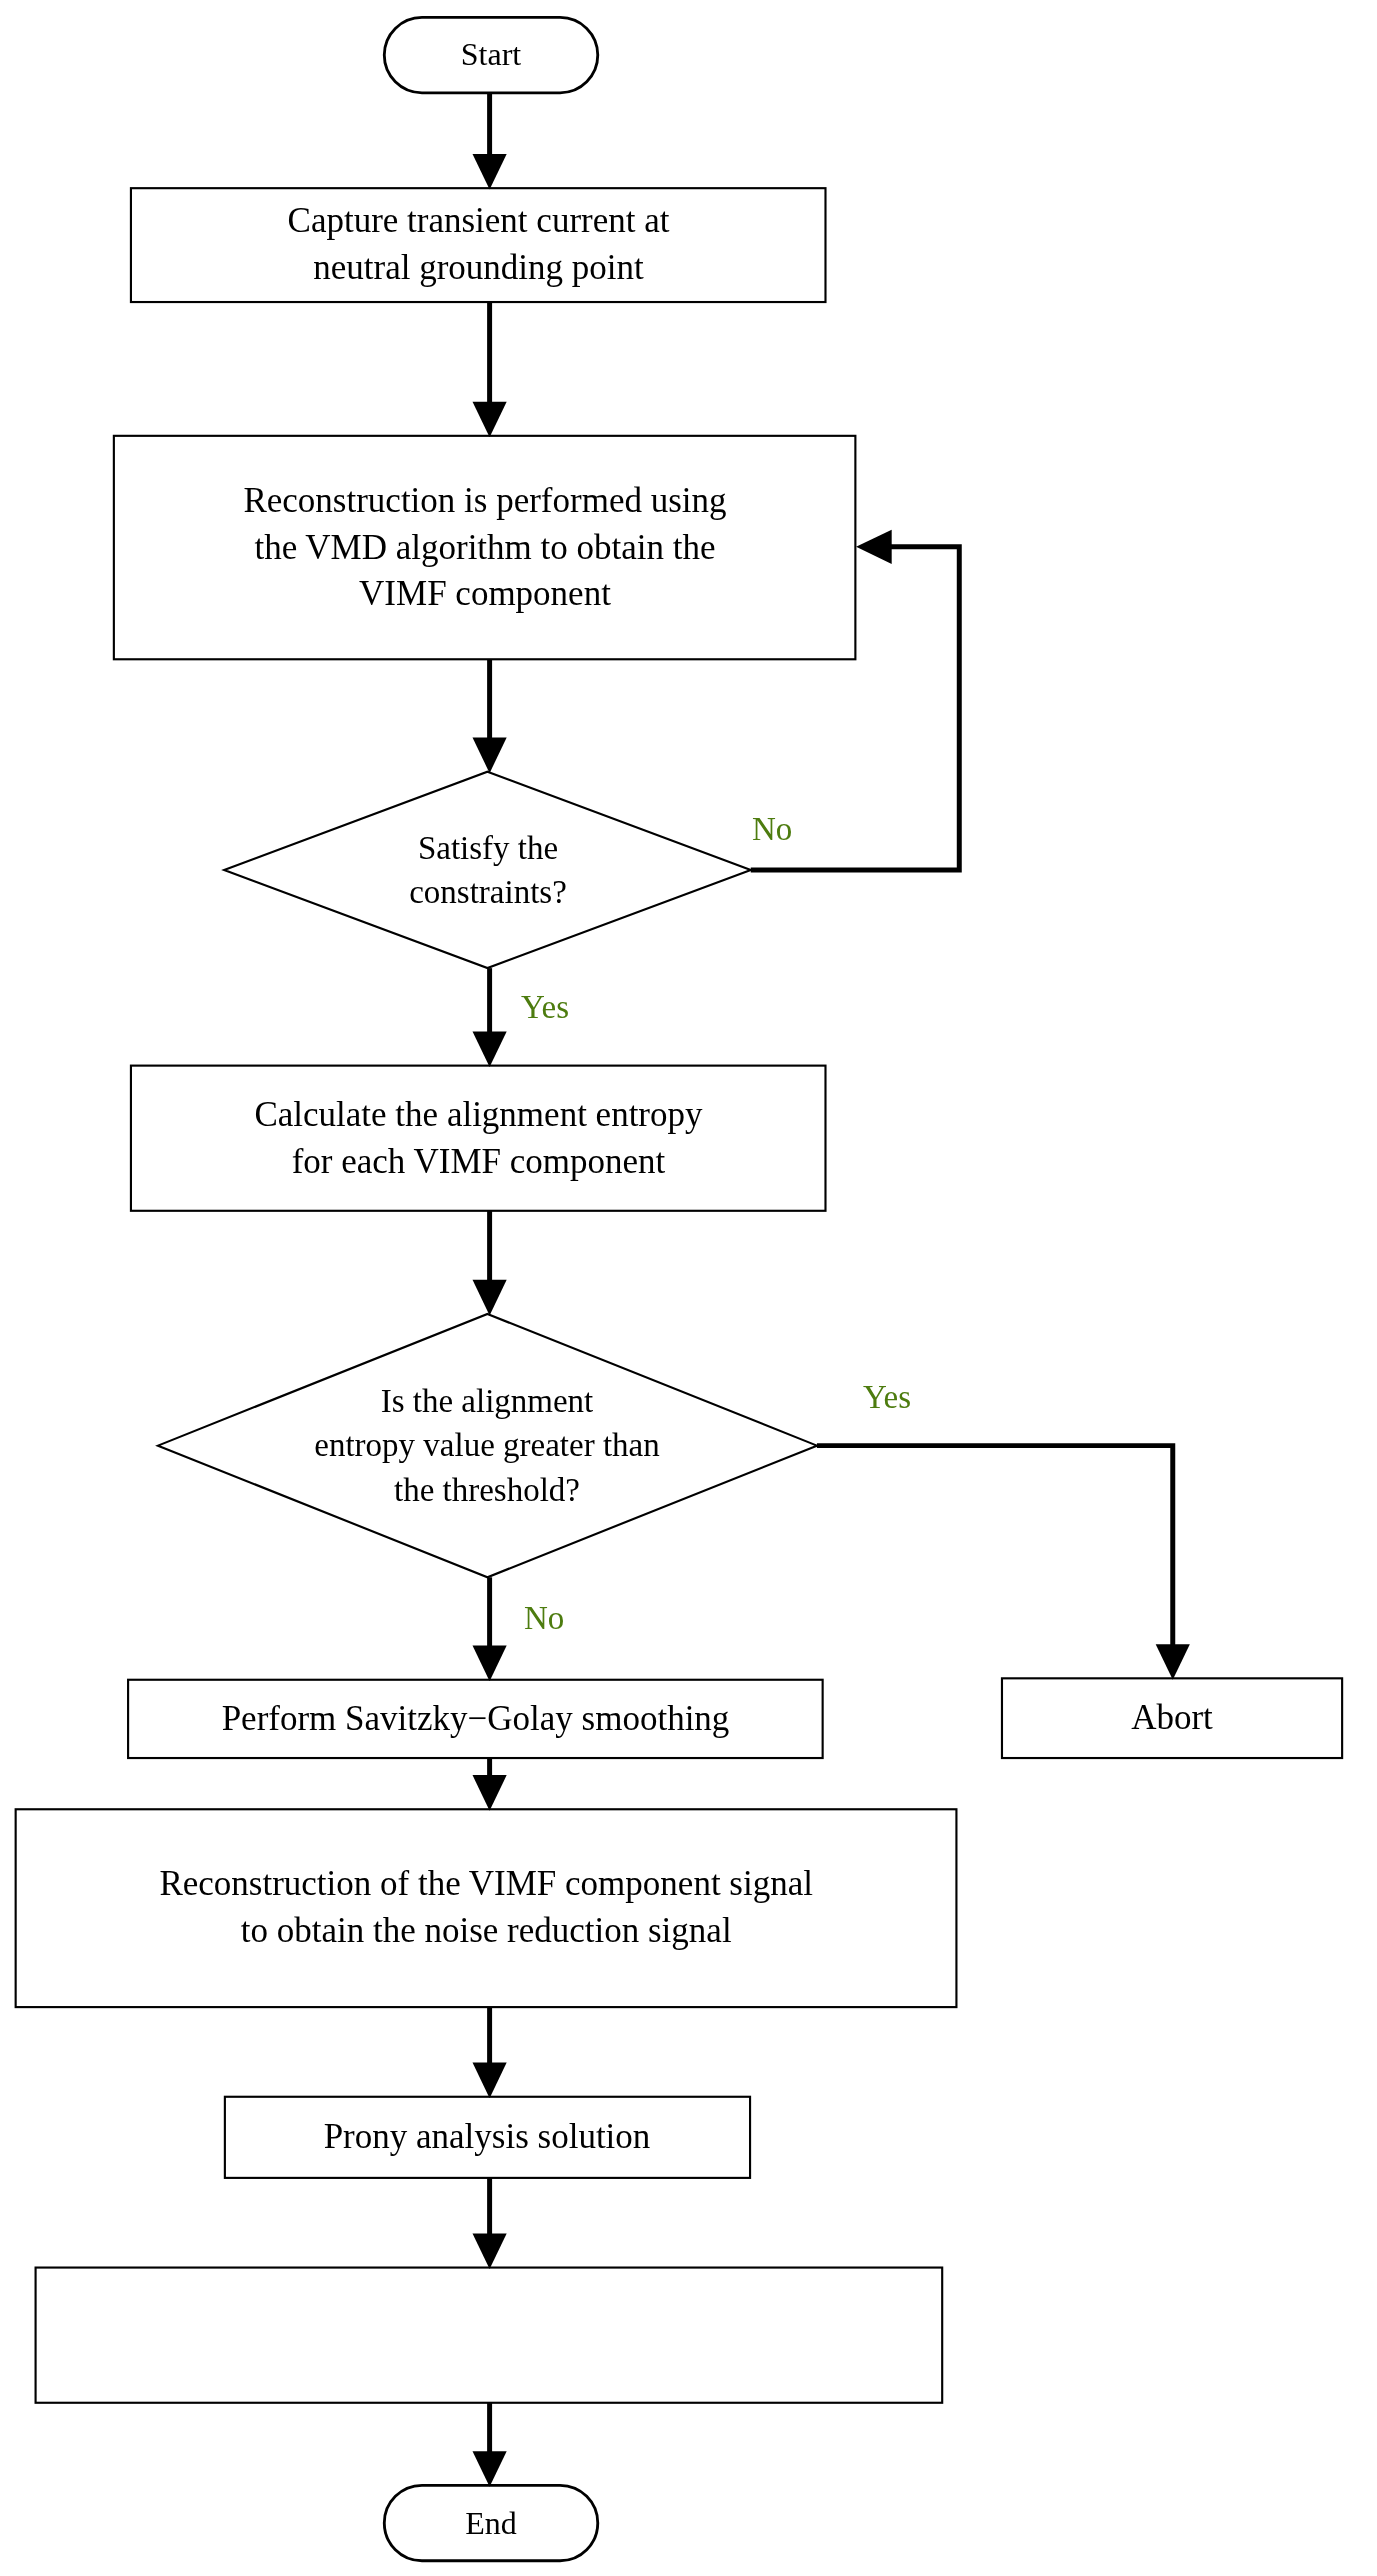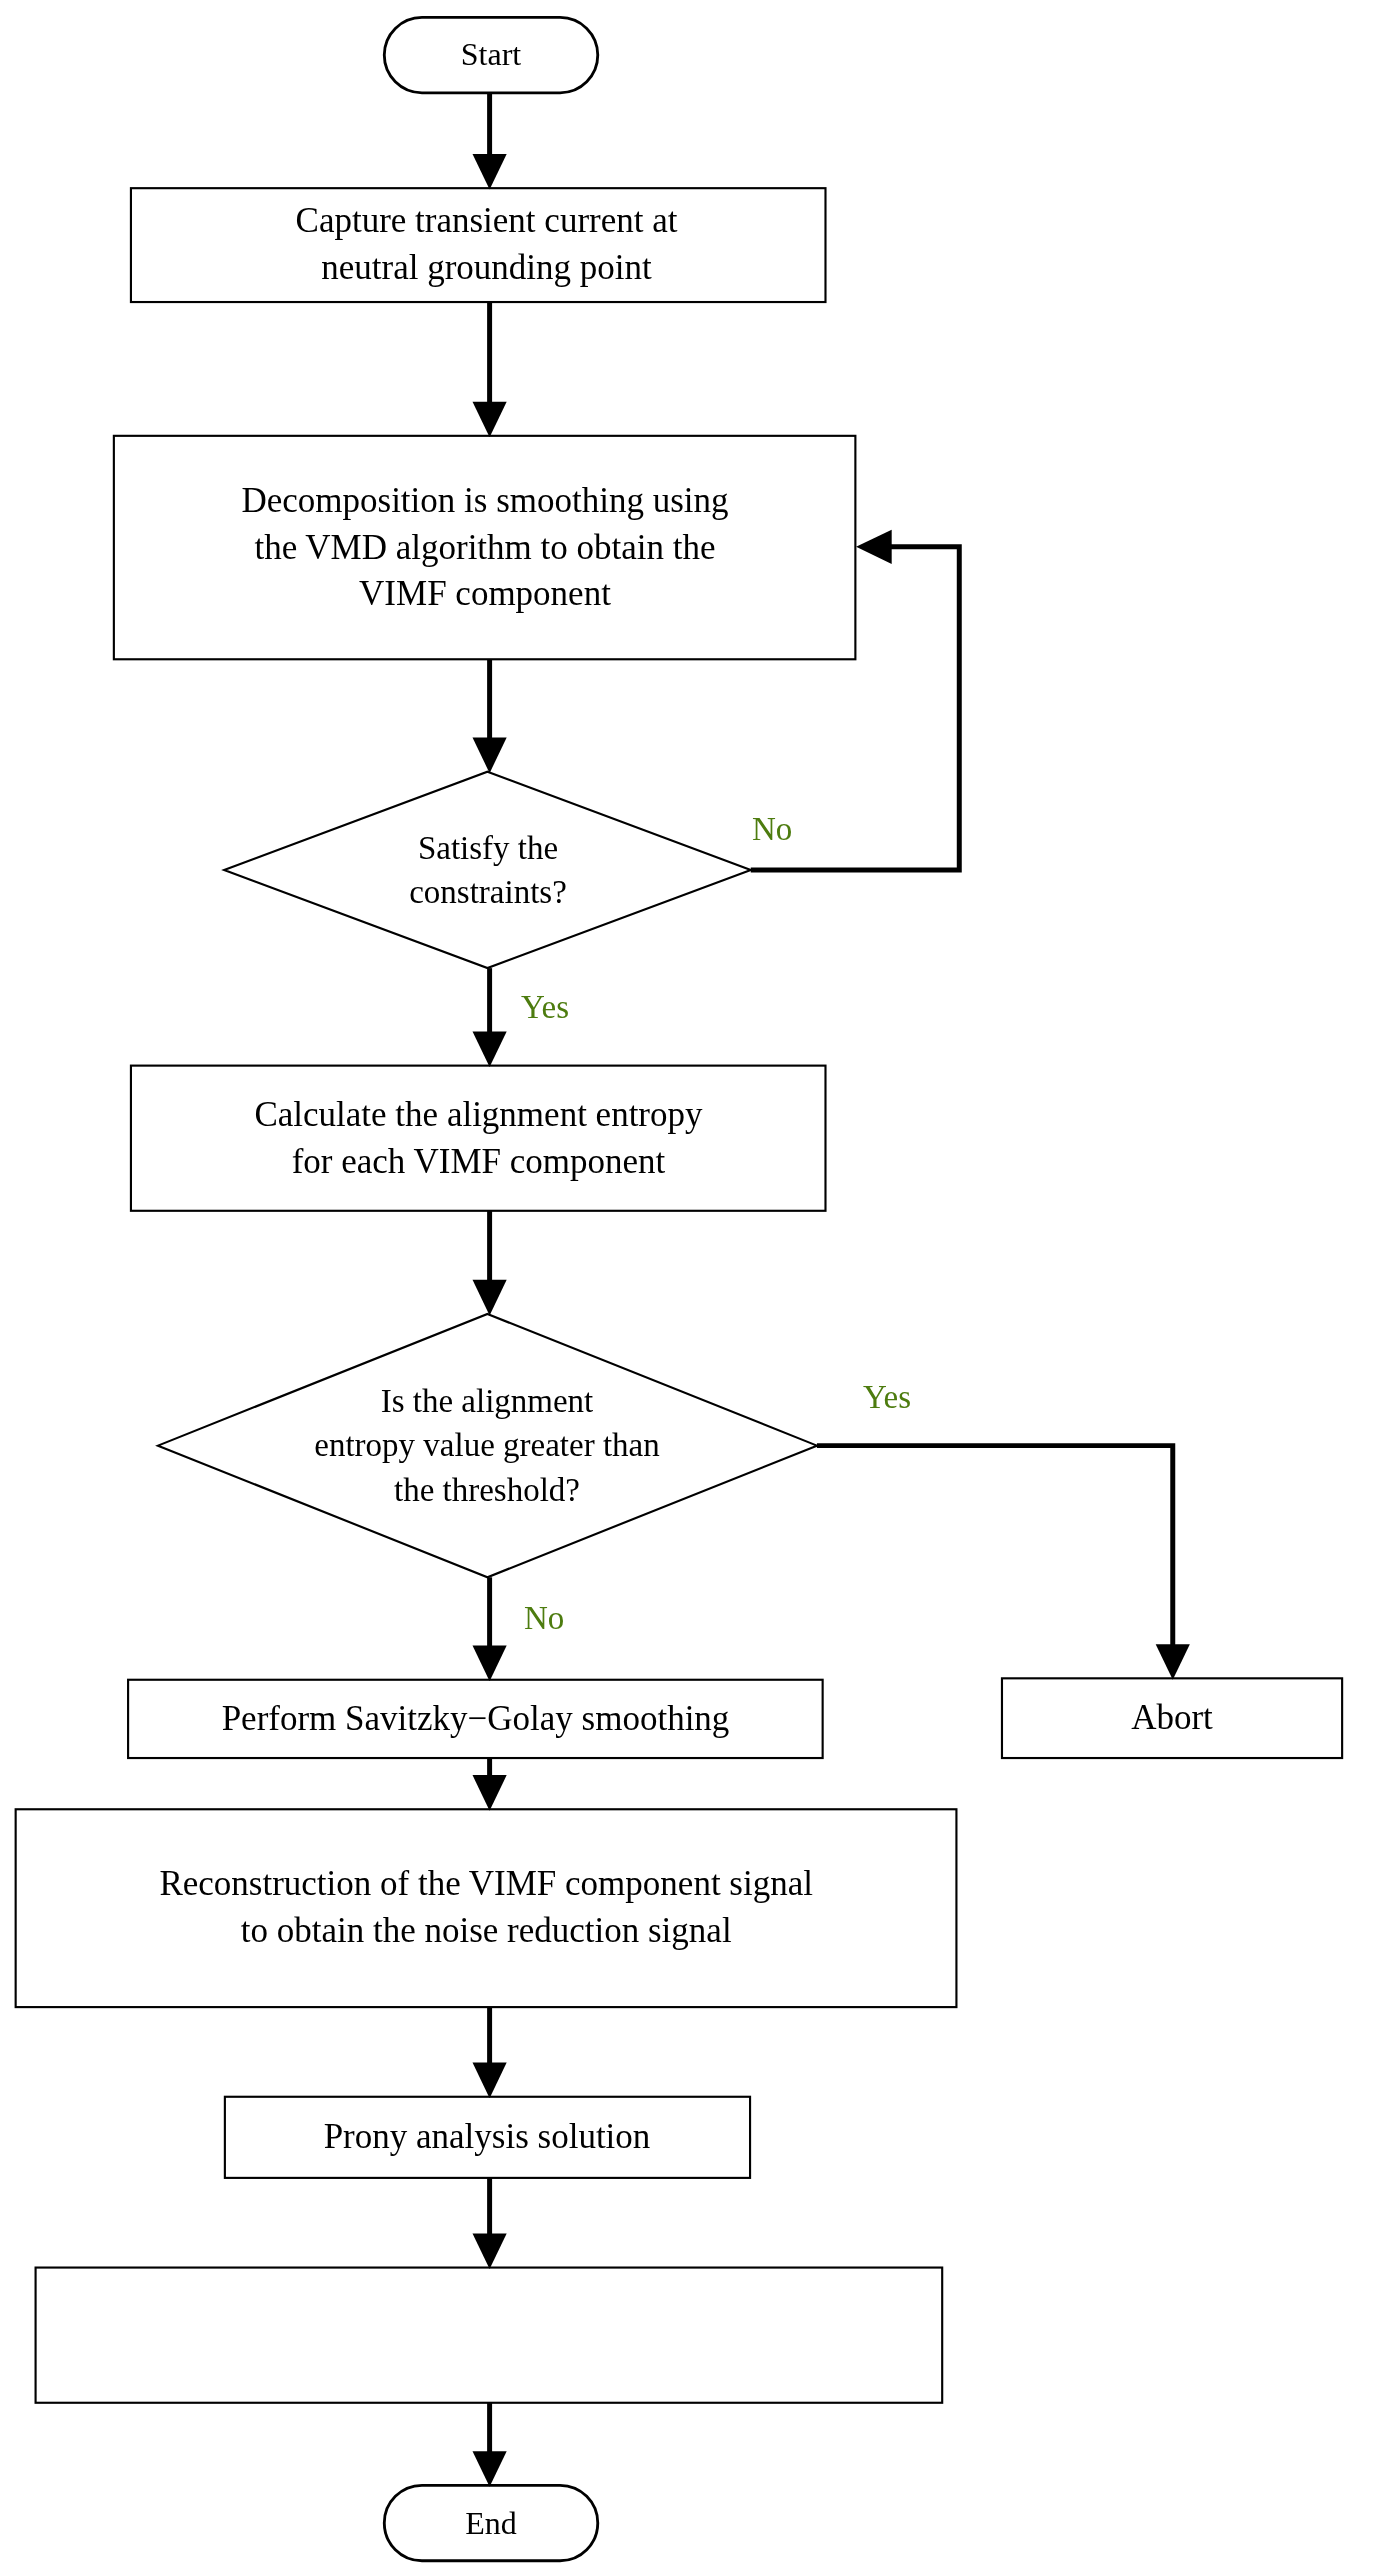--- a/index.html
+++ b/index.html
@@ -136,24 +136,24 @@
     <line class="connector" x1="688" y1="3060" x2="688" y2="3162"></line>
     <polygon class="arrow-head" points="688,3188 664,3138 712,3138"></polygon>
 
     <line class="connector" x1="688" y1="3376" x2="688" y2="3468"></line>
     <polygon class="arrow-head" points="688,3494 664,3444 712,3444"></polygon>
 
   </svg>
 
   <div class="node-text fs-terminal" style="left:384px; top:17px; width:214px; height:75px;">Start</div>
 
-  <div class="node-text fs-process" style="left:131px; top:188px; width:695px; height:114px;padding-left:8px;">Capture transient current at
+  <div class="node-text fs-process" style="left:131px; top:188px; width:695px; height:114px;">Capture transient current at
 neutral grounding point</div>
 
-  <div class="node-text fs-process" style="left:114px; top:436px; width:742px; height:224px;">Decomposition is smoothing using
+  <div class="node-text fs-process" style="left:114px; top:436px; width:742px; height:224px;">Reconstruction is performed using
 the VMD algorithm to obtain the
 VIMF component</div>
 
   <div class="node-text fs-decision" style="left:310px; top:799px; width:356px; height:142px;">Satisfy the
 constraints?</div>
 
   <div class="node-text fs-process" style="left:131px; top:1066px; width:695px; height:145px;">Calculate the alignment entropy
 for each VIMF component</div>
 
   <div class="node-text fs-decision" style="left:174px; top:1353px; width:626px; height:185px;">Is the alignment

